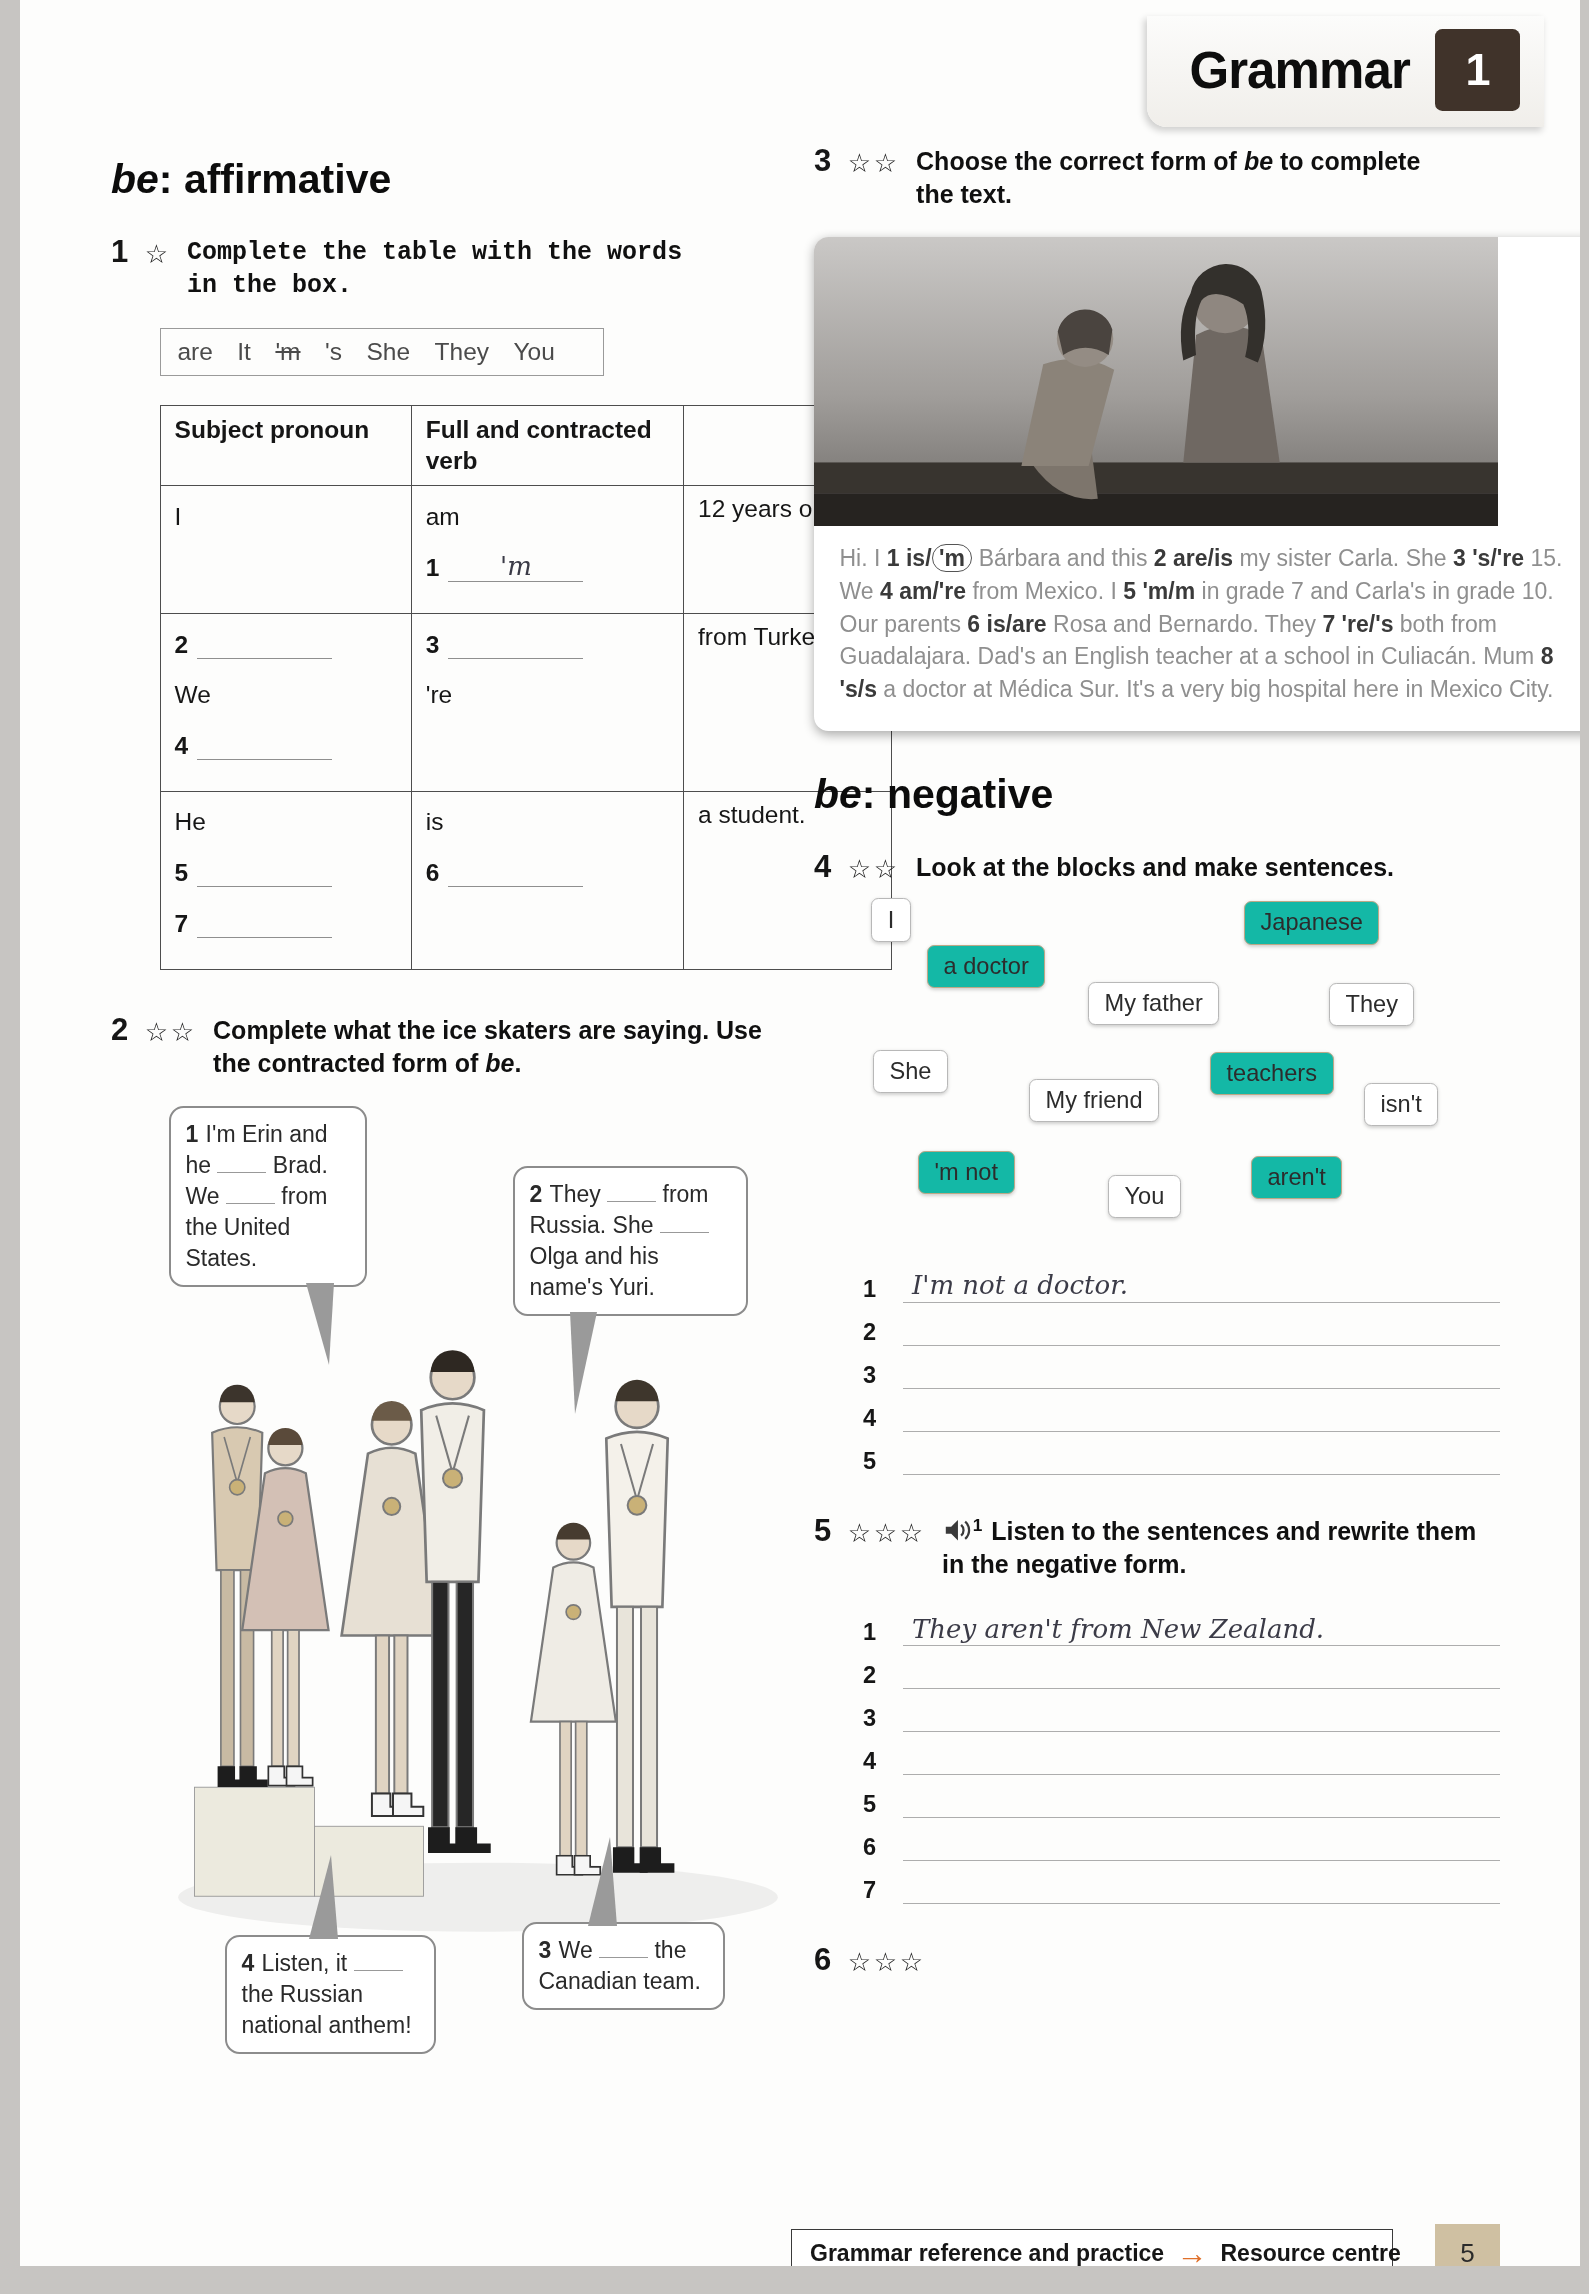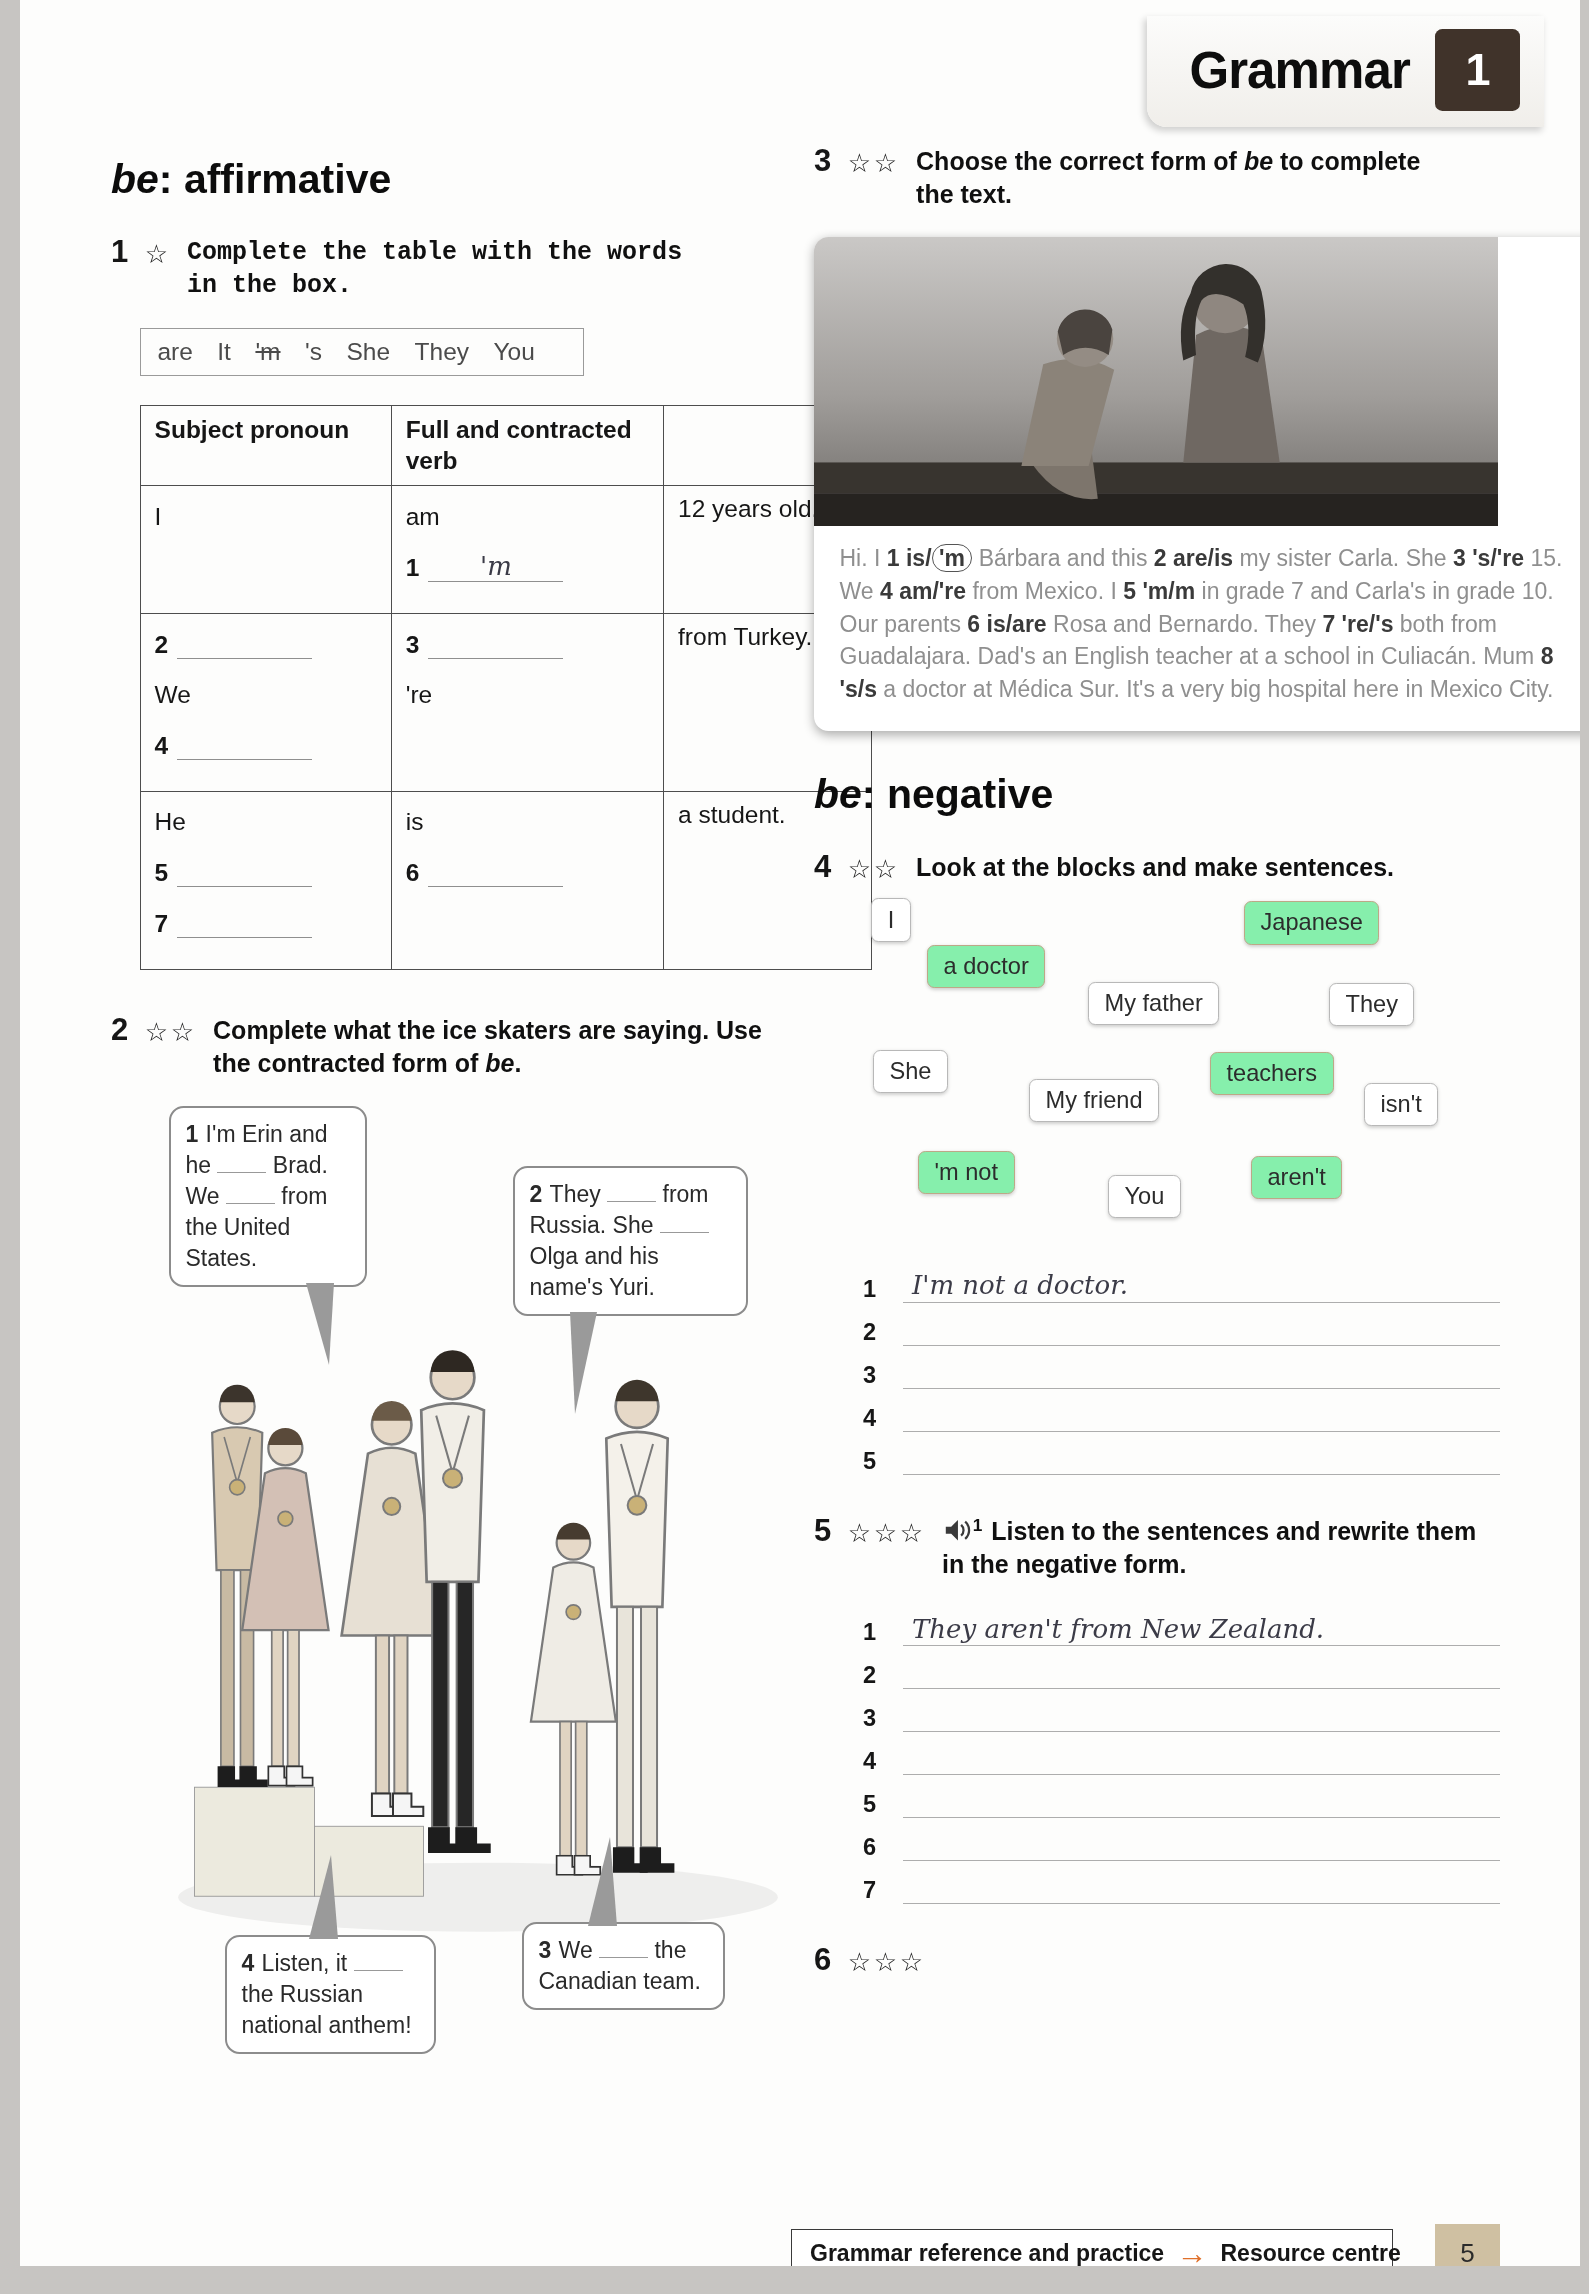--- a/index.html
+++ b/index.html
@@ -45,21 +45,21 @@
   .seg-strike { text-decoration:line-through; }
 
   .exheader { display:flex; align-items:flex-start; gap:16.4px; margin-bottom:25.5px; }
   .exnum { font-size:31px; font-weight:bold; line-height:1.05; }
   .stars { font-size:26px; padding-top:2.7px; letter-spacing:2.7px; white-space:nowrap; color:#222; }
   .instr { font-size:25px; font-weight:bold; line-height:1.33; color:#101010; }
   .instr-w560 { max-width:509px;font-family:Liberation Mono, monospace; }
   .instr-w600 { max-width:545px; }
   .instr-w620 { max-width:568px; }
   .instr-w640 { max-width:582px; }
-  .exbody { margin-left:29px; }
+  .exbody { margin-left:49px; }
 
   
   .wordbox {
     border:1.8px solid #9a9a9a; padding:9px 16.4px; width:444px;
     font-size:24.5px; color:#4b4b4b; margin-bottom:29px;
   }
   .wordbox span { margin-right:24.5px; }
   table.gram { border-collapse:collapse; width:732px; margin-bottom:44px; }
   table.gram th, table.gram td {
     border:1.8px solid #4d4d4d; padding:9px 13.6px; vertical-align:top;
@@ -108,21 +108,21 @@
   .seg-bold { font-weight:bold; color:#3a3a3a; }
   .seg-circle { border:1.8px solid #555; border-radius:14.5px; padding:0 6.4px; }
 
   
   .blocks { position:relative; height:344px; margin-left:49px; width:636px; }
   .blk {
     position:absolute; font-size:23.6px; padding:7.3px 15.5px; border-radius:7.3px;
     background:#fff; border:1.8px solid #b8b8b8; color:#2c2c2c;
     box-shadow:0 1.8px 3.6px rgba(0,0,0,0.18); white-space:nowrap;
   }
-  .blk.tan { background:#86efac; border-color:#bda887;text-align:right; }
+  .blk.tan { background:#14b8a6; border-color:#bda887;text-align:right; }
   .b1{left:8.2px;top:4.5px}   .b2{left:381px;top:7.3px}  .b3{left:64px;top:51px}
   .b4{left:225px;top:88px}.b5{left:466px;top:89px} .b6{left:10px;top:156px}
   .b7{left:347px;top:158px}.b8{left:166px;top:185px}.b9{left:501px;top:189px}
   .b10{left:55px;top:257px}.b11{left:245px;top:281px}.b12{left:388px;top:262px}
 
   
   .anslist { margin-left:49px; margin-top:22px; margin-bottom:40px; }
   .ansrow { display:flex; align-items:flex-end; gap:16.4px; height:43px; }
   .ansnum { font-weight:bold; font-size:23.6px; width:23.6px; }
   .ansline { flex:1; border-bottom:1.8px solid #adadad; height:100%; display:flex; align-items:flex-end; padding:0 9px 1.8px; }

